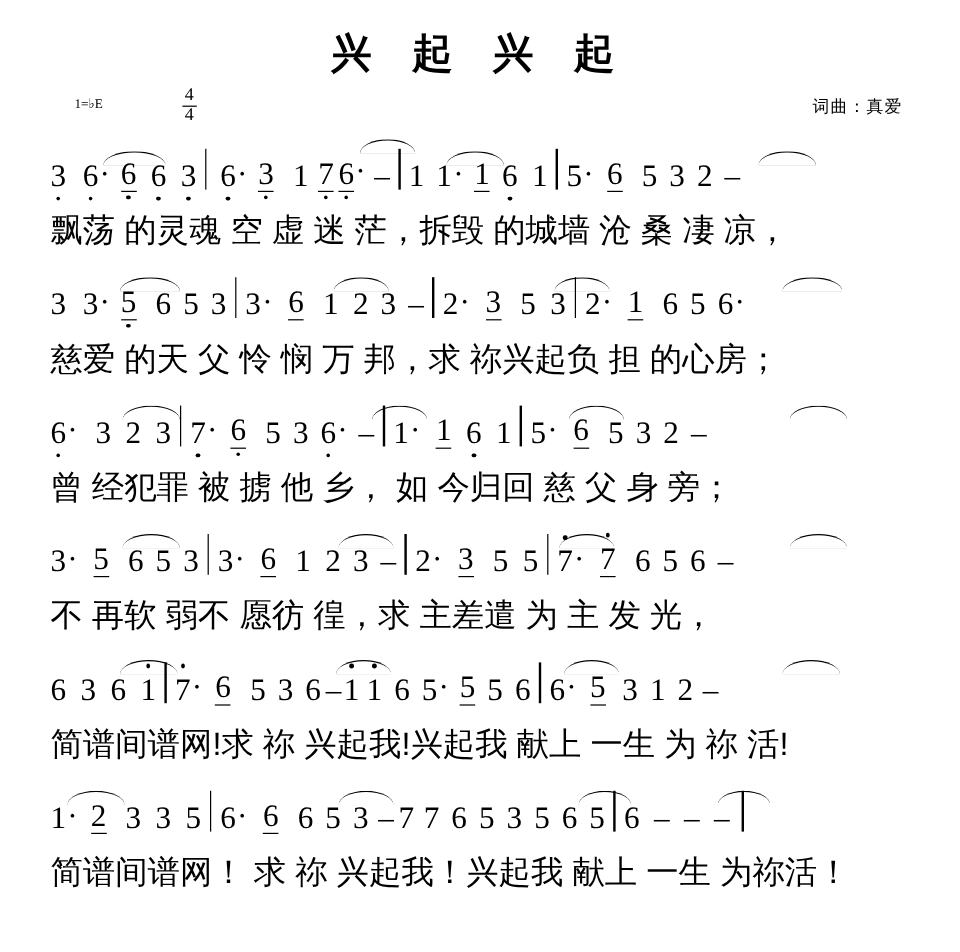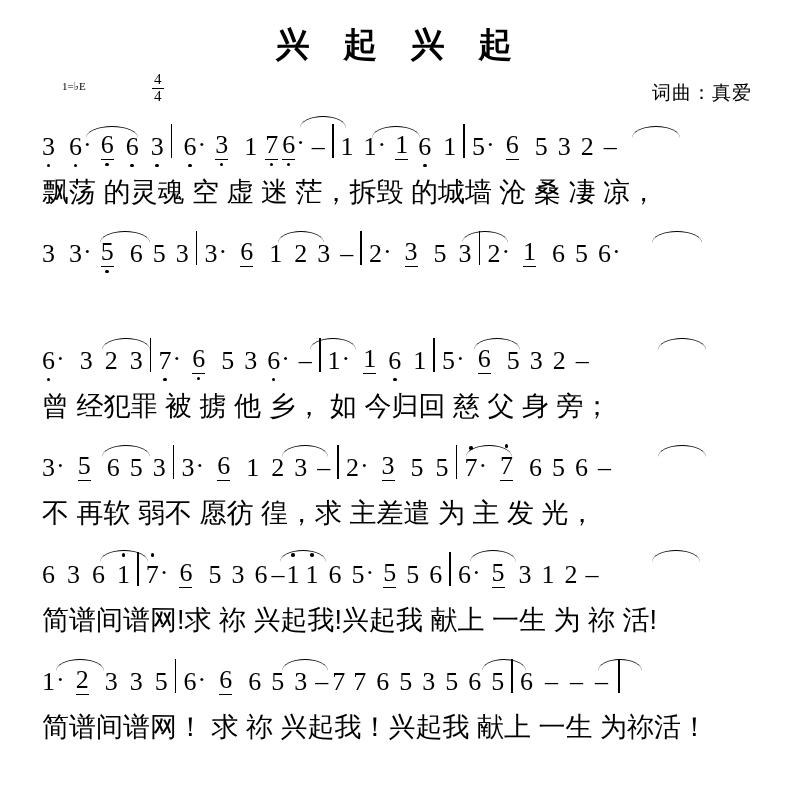--- a/index.html
+++ b/index.html
@@ -57,21 +57,21 @@
   }
   .time-sig .den {
     display: block;
     padding: 0 2px;
   }
   .composer {
     position: absolute;
     right: 48px;
     top: 6px;
     font-family: "Liberation Sans", sans-serif;
-    font-size: 19px;
+    font-size: 14px;
     letter-spacing: 1px;
   }
 
   
   .system {
     position: relative;
     margin: 0 42px;
     height: 107px;
   }
   .notes-line {
@@ -261,20 +261,21 @@
       <div class="note u1" style="margin-left:14px"><span class="glyph">3</span></div>
       <div class="note" style="margin-left:16px"><span class="glyph">5</span></div>
       <div class="note" style="margin-left:12px"><span class="glyph">3</span></div>
       <div class="barline"></div>
       <div class="note dotted"><span class="glyph">2</span></div>
       <div class="note u1" style="margin-left:14px"><span class="glyph">1</span></div>
       <div class="note" style="margin-left:16px"><span class="glyph">6</span></div>
       <div class="note" style="margin-left:10px"><span class="glyph">5</span></div>
       <div class="note dotted" style="margin-left:10px"><span class="glyph">6</span></div>
     </div>
+    <div class="lyrics-line">慈爱 的天 父 怜 悯 万 邦，求 祢兴起负 担 的心房；</div>
   </div>
 
   <div class="system">
     <div class="notes-line">
       <div class="slur" style="left:60px; top:10px; width:48px;"></div>
       <div class="slur" style="left:268px; top:10px; width:46px;"></div>
       <div class="slur" style="left:432px; top:10px; width:46px;"></div>
       <div class="slur" style="left:616px; top:10px; width:48px;"></div>
 
       <div class="note oct-dn dotted"><span class="glyph">6</span></div>

